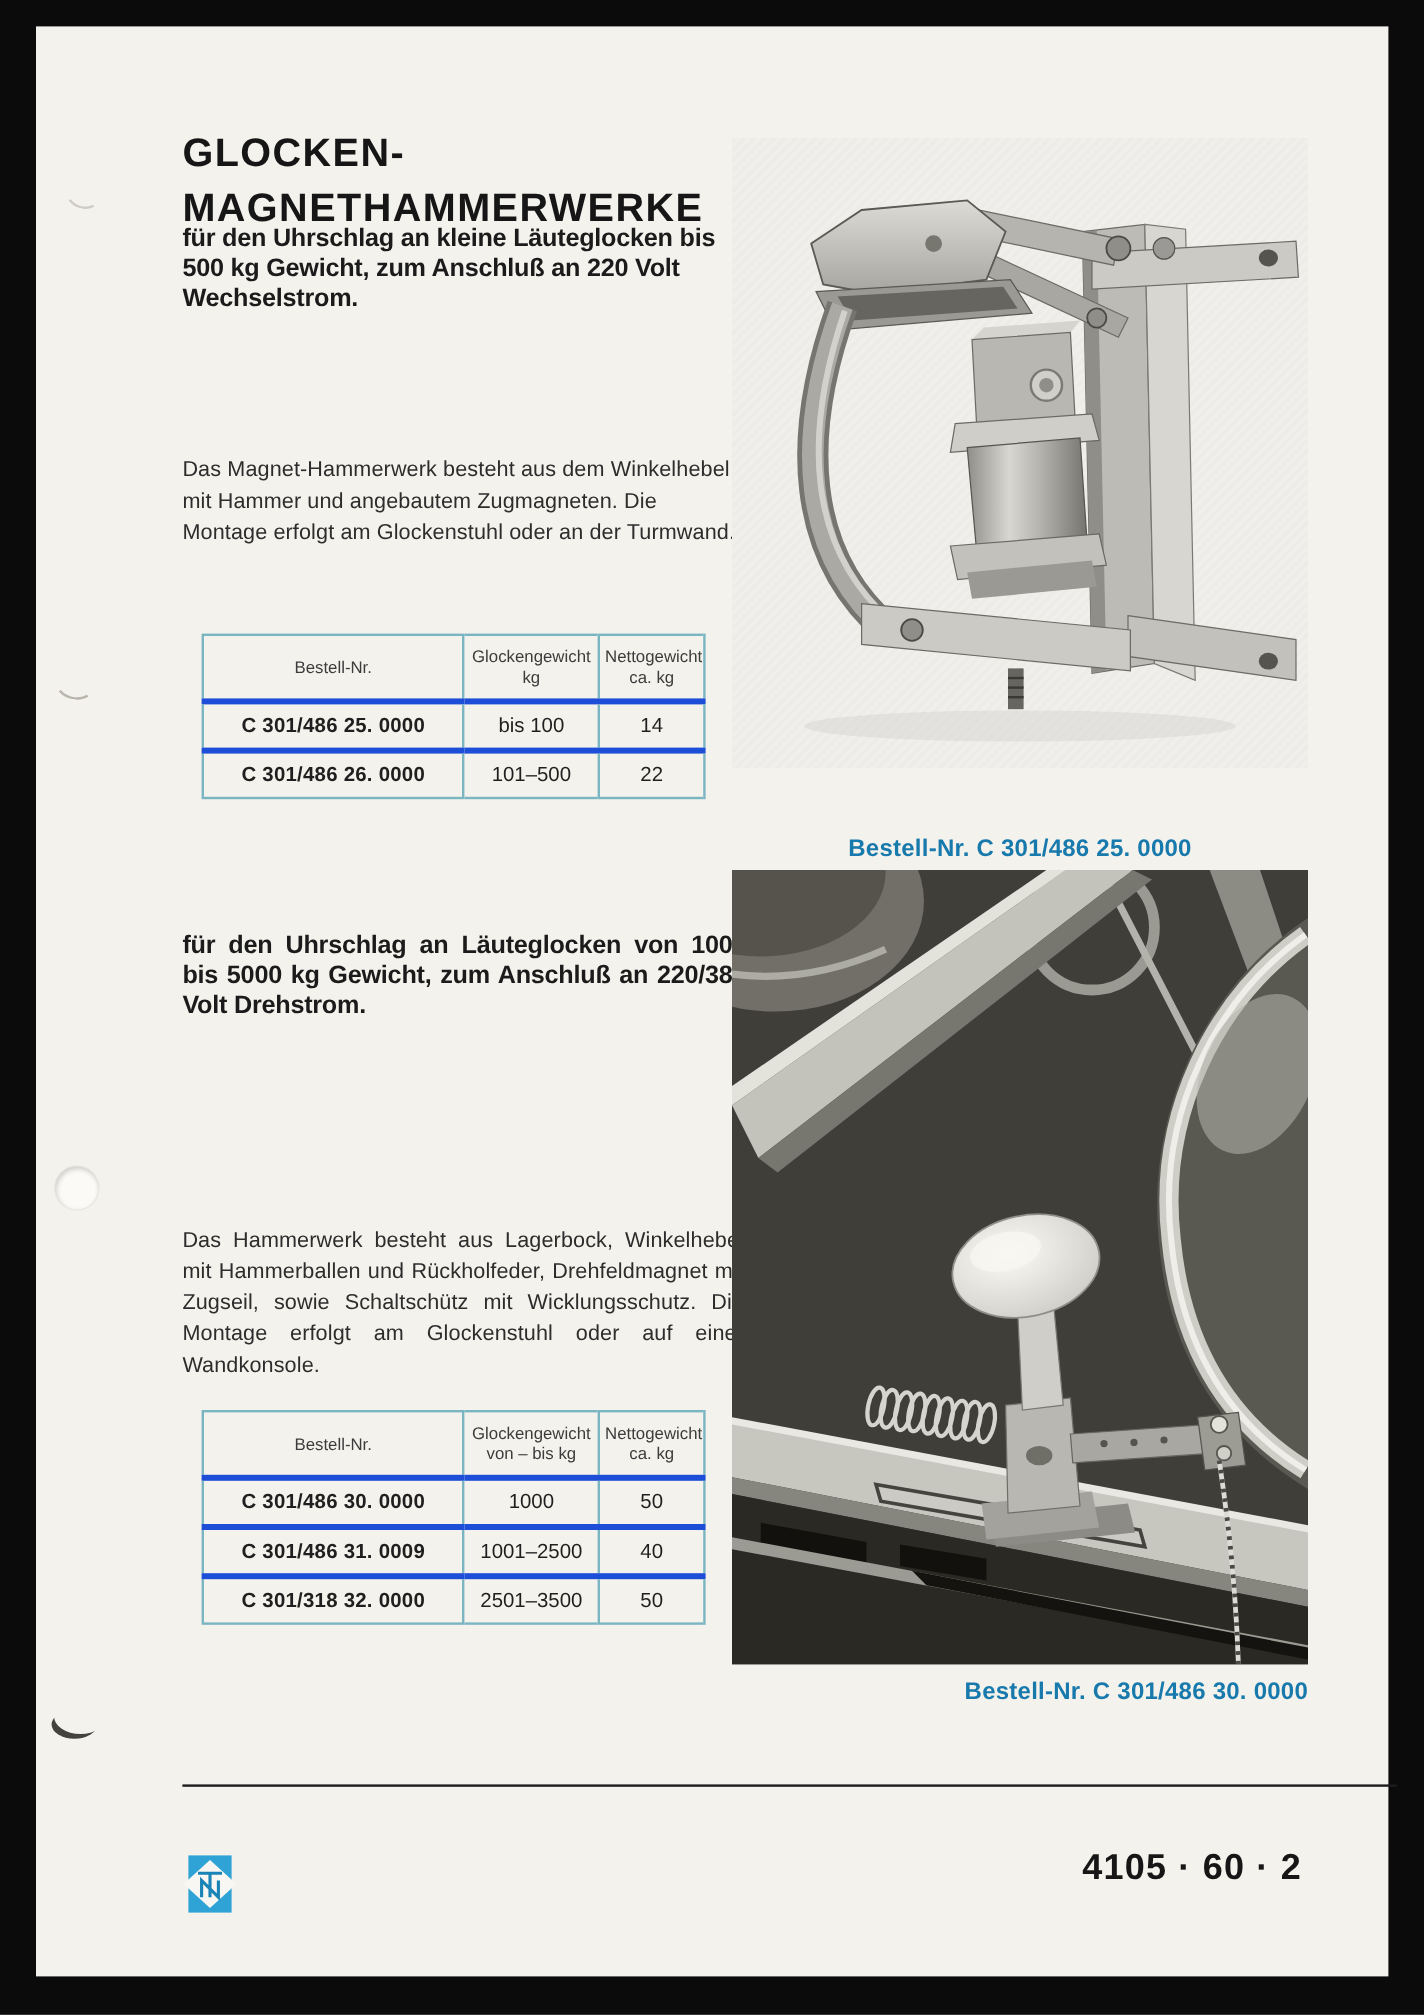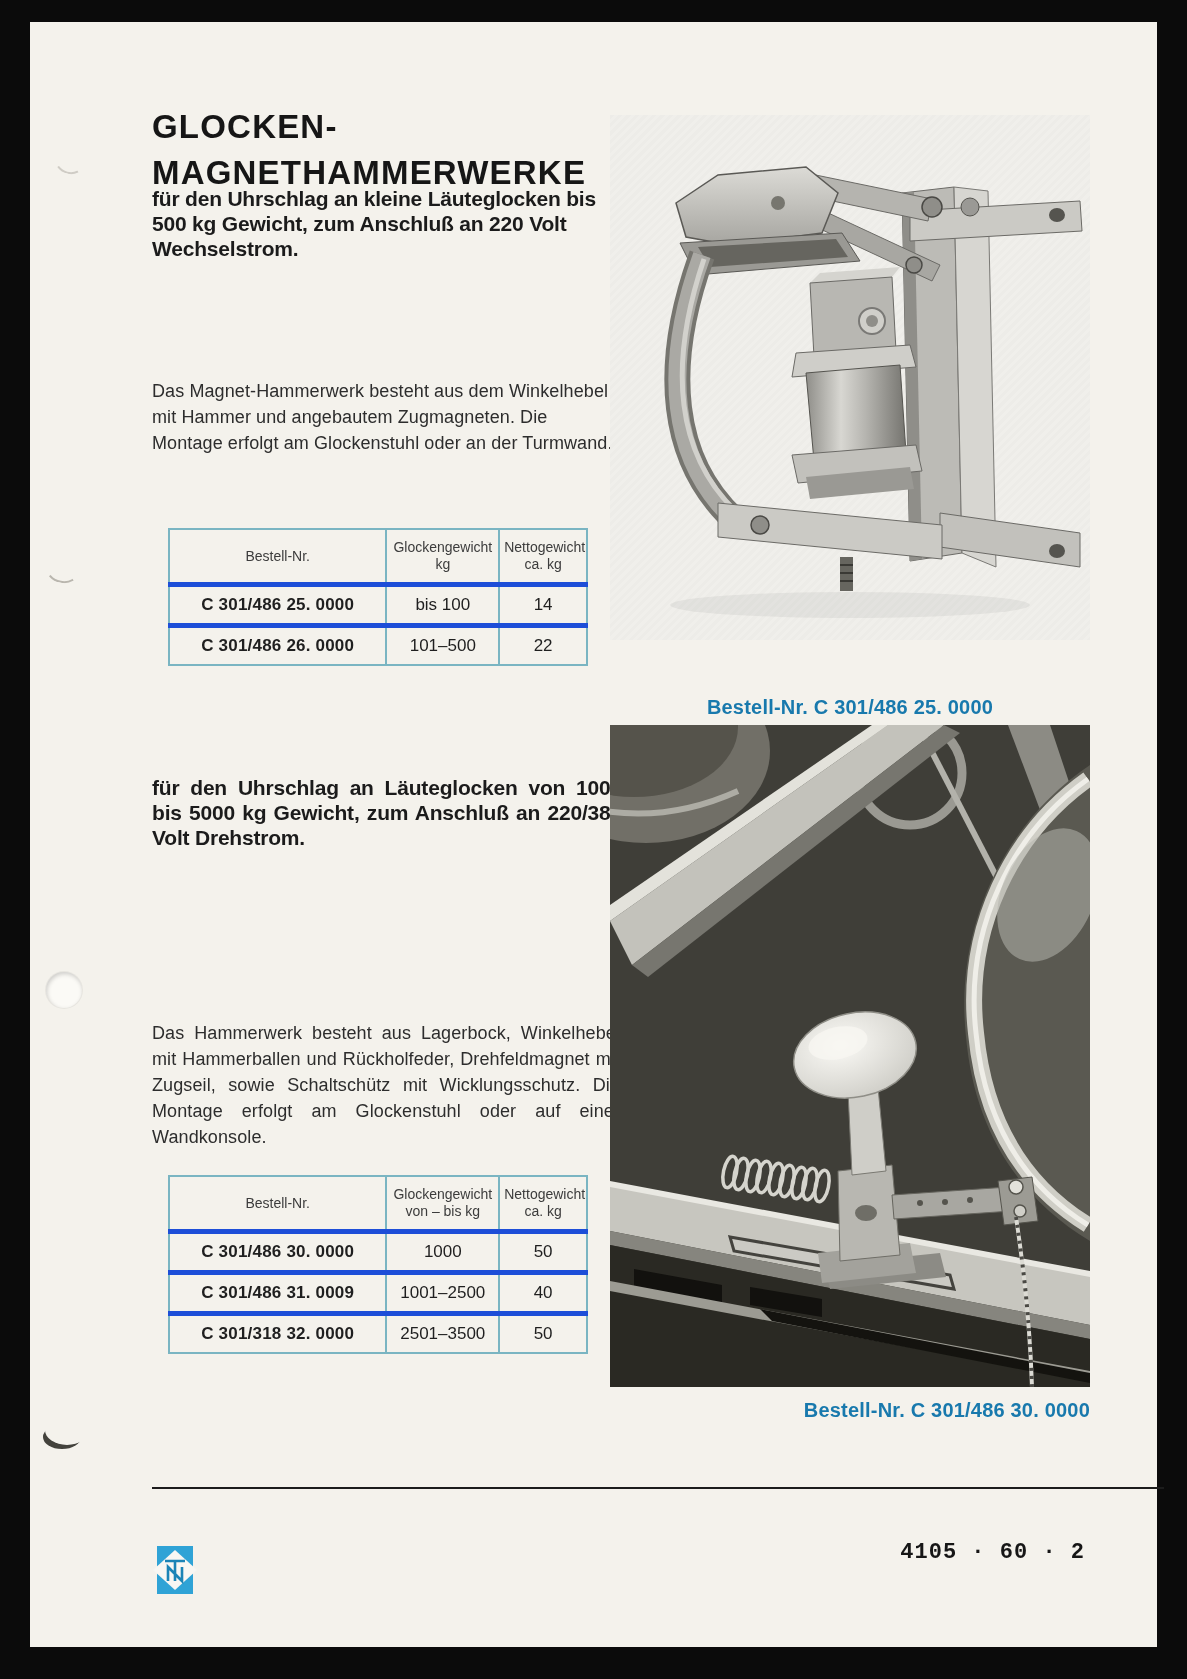--- a/index.html
+++ b/index.html
@@ -55,21 +55,21 @@
     position:absolute;left:580px;width:480px;text-align:right;
     font-size:20px;font-weight:700;color:#1879ad;letter-spacing:0.2px;
   }
   .cap1{top:674px;text-align:center;}
   .cap2{top:1377px;}
   
   .rule{position:absolute;left:122px;top:1465px;width:1012px;height:2px;background:#1c1c1c;}
   .logo{position:absolute;left:122px;top:1524px;width:46px;height:48px;}
   .code{
     position:absolute;left:835px;top:1518px;width:220px;text-align:right;
-    font-size:22px;font-weight:700;color:#161616;letter-spacing:1px;font-family:Liberation Mono, monospace;
+    font-size:30px;font-weight:700;color:#161616;letter-spacing:1px;
   }
   
   .curl{position:absolute;border:2px solid transparent;border-bottom-color:#cfccc5;border-radius:50%;}
   .curl1{left:25px;top:126px;width:26px;height:22px;transform:rotate(14deg);}
   .curl2{left:16px;top:533px;width:30px;height:24px;transform:rotate(10deg);border-bottom-color:#b9b6ae;}
   .hole{
     position:absolute;left:16px;top:950px;width:36px;height:36px;border-radius:50%;
     background:#fbfaf6;box-shadow:inset 1px 2px 4px rgba(0,0,0,0.18), 0 0 0 1px rgba(0,0,0,0.05);
   }
   .crescent{

